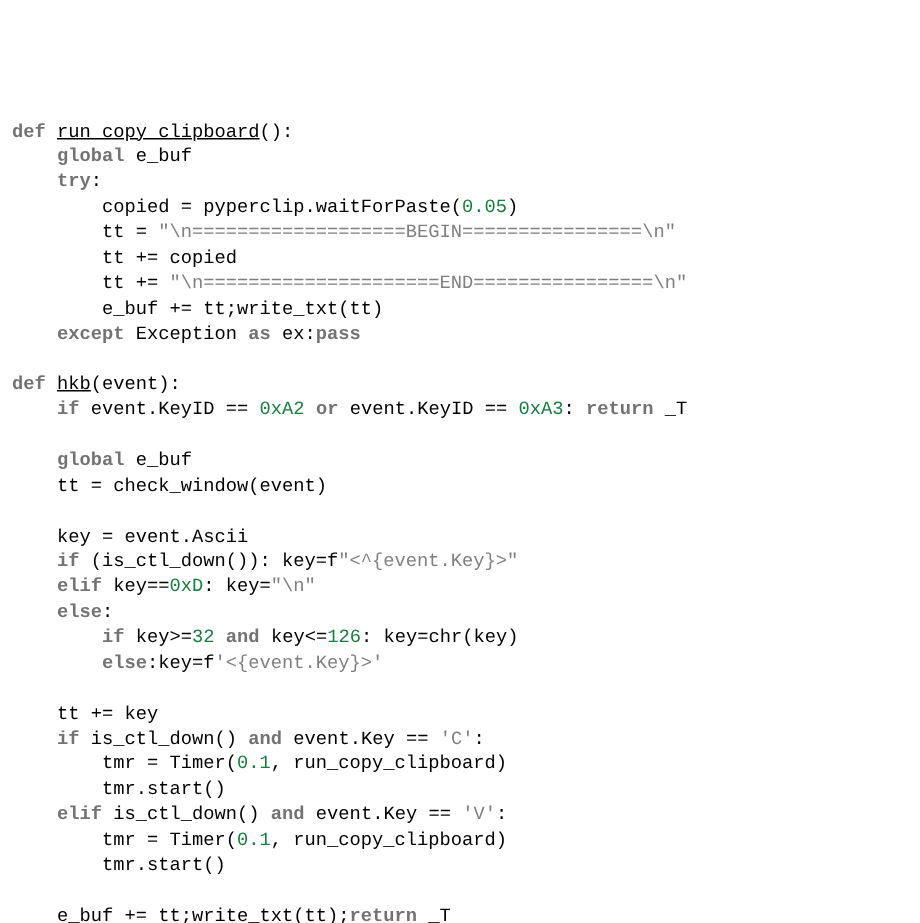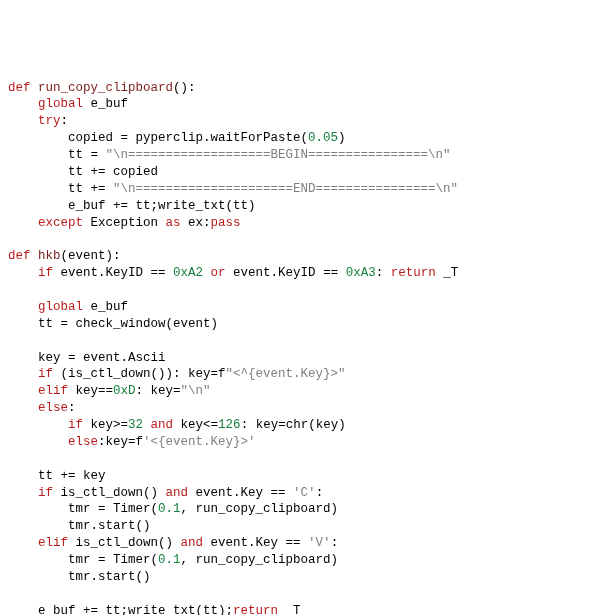--- a/index.html
+++ b/index.html
@@ -8,22 +8,22 @@
     background: #ffffff;
     font-family: "Courier New", Consolas, monospace;
     font-size: 12.5px;
     line-height: 1.35;
     color: #000000;
     white-space: pre;
     width: 613px;
     box-sizing: border-box;
   }
   .line { display: block; }
-  .kw { color: #b91c1c; font-weight: normal; }   
-  .fn { color: #7f1d1d; }                       
+  .kw { color: #737373; font-weight: bold; }   
+  .fn { color: #000000; text-decoration: underline; }                       
   .op { color: #000000; }                       
   .num { color: #15803d; }                      
   .str { color: #808080; }                       
 </style>
 </head>
 <body>
 
 
 
 <div id="code-block"><span class="line"><span class="kw">def </span><span class="fn">run_copy_clipboard</span><span class="op">():</span></span><span class="line"><span class="op">    </span><span class="kw">global</span><span class="op"> e_buf</span></span><span class="line"><span class="op">    </span><span class="kw">try</span><span class="op">:</span></span><span class="line"><span class="op">        copied = pyperclip.waitForPaste(</span><span class="num">0.05</span><span class="op">)</span></span><span class="line"><span class="op">        tt = </span><span class="str">"\n===================BEGIN================\n"</span></span><span class="line"><span class="op">        tt += copied</span></span><span class="line"><span class="op">        tt += </span><span class="str">"\n=====================END================\n"</span></span><span class="line"><span class="op">        e_buf += tt;write_txt(tt)</span></span><span class="line"><span class="op">    </span><span class="kw">except</span><span class="op"> Exception </span><span class="kw">as</span><span class="op"> ex:</span><span class="kw">pass</span></span><span class="line">&nbsp;</span><span class="line"><span class="kw">def </span><span class="fn">hkb</span><span class="op">(event):</span></span><span class="line"><span class="op">    </span><span class="kw">if</span><span class="op"> event.KeyID == </span><span class="num">0xA2</span><span class="op"> </span><span class="kw">or</span><span class="op"> event.KeyID == </span><span class="num">0xA3</span><span class="op">: </span><span class="kw">return</span><span class="op"> _T</span></span><span class="line">&nbsp;</span><span class="line"><span class="op">    </span><span class="kw">global</span><span class="op"> e_buf</span></span><span class="line"><span class="op">    tt = check_window(event)</span></span><span class="line">&nbsp;</span><span class="line"><span class="op">    key = event.Ascii</span></span><span class="line"><span class="op">    </span><span class="kw">if</span><span class="op"> (is_ctl_down()): key=f</span><span class="str">"&lt;^{event.Key}&gt;"</span></span><span class="line"><span class="op">    </span><span class="kw">elif</span><span class="op"> key==</span><span class="num">0xD</span><span class="op">: key=</span><span class="str">"\n"</span></span><span class="line"><span class="op">    </span><span class="kw">else</span><span class="op">:</span></span><span class="line"><span class="op">        </span><span class="kw">if</span><span class="op"> key&gt;=</span><span class="num">32</span><span class="op"> </span><span class="kw">and</span><span class="op"> key&lt;=</span><span class="num">126</span><span class="op">: key=chr(key)</span></span><span class="line"><span class="op">        </span><span class="kw">else</span><span class="op">:key=f</span><span class="str">'&lt;{event.Key}&gt;'</span></span><span class="line">&nbsp;</span><span class="line"><span class="op">    tt += key</span></span><span class="line"><span class="op">    </span><span class="kw">if</span><span class="op"> is_ctl_down() </span><span class="kw">and</span><span class="op"> event.Key == </span><span class="str">'C'</span><span class="op">:</span></span><span class="line"><span class="op">        tmr = Timer(</span><span class="num">0.1</span><span class="op">, run_copy_clipboard)</span></span><span class="line"><span class="op">        tmr.start()</span></span><span class="line"><span class="op">    </span><span class="kw">elif</span><span class="op"> is_ctl_down() </span><span class="kw">and</span><span class="op"> event.Key == </span><span class="str">'V'</span><span class="op">:</span></span><span class="line"><span class="op">        tmr = Timer(</span><span class="num">0.1</span><span class="op">, run_copy_clipboard)</span></span><span class="line"><span class="op">        tmr.start()</span></span><span class="line">&nbsp;</span><span class="line"><span class="op">    e_buf += tt;write_txt(tt);</span><span class="kw">return</span><span class="op"> _T</span></span></div>

